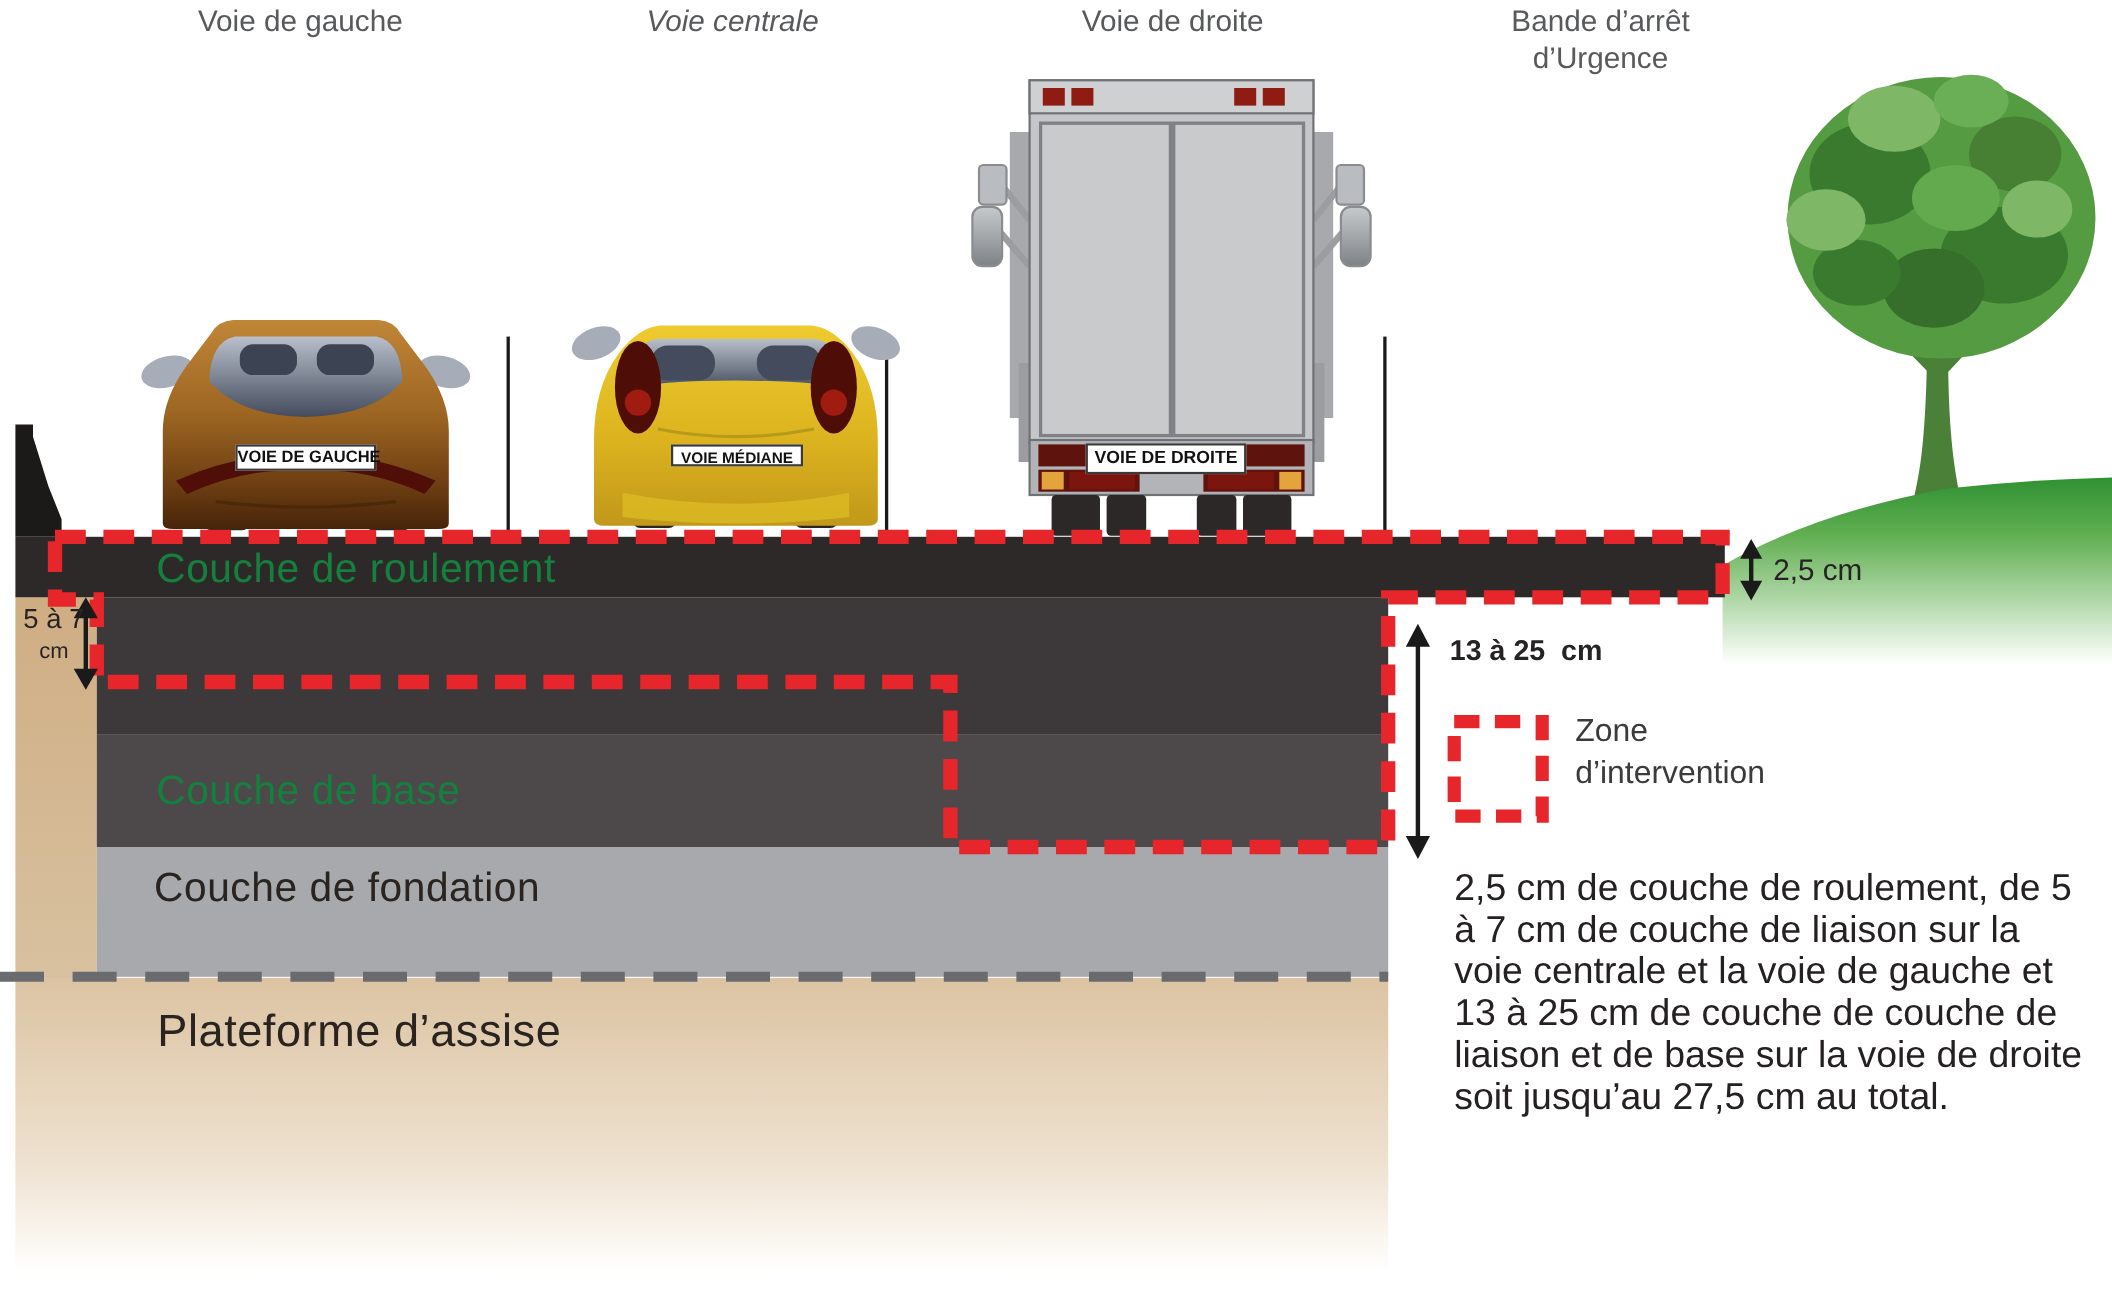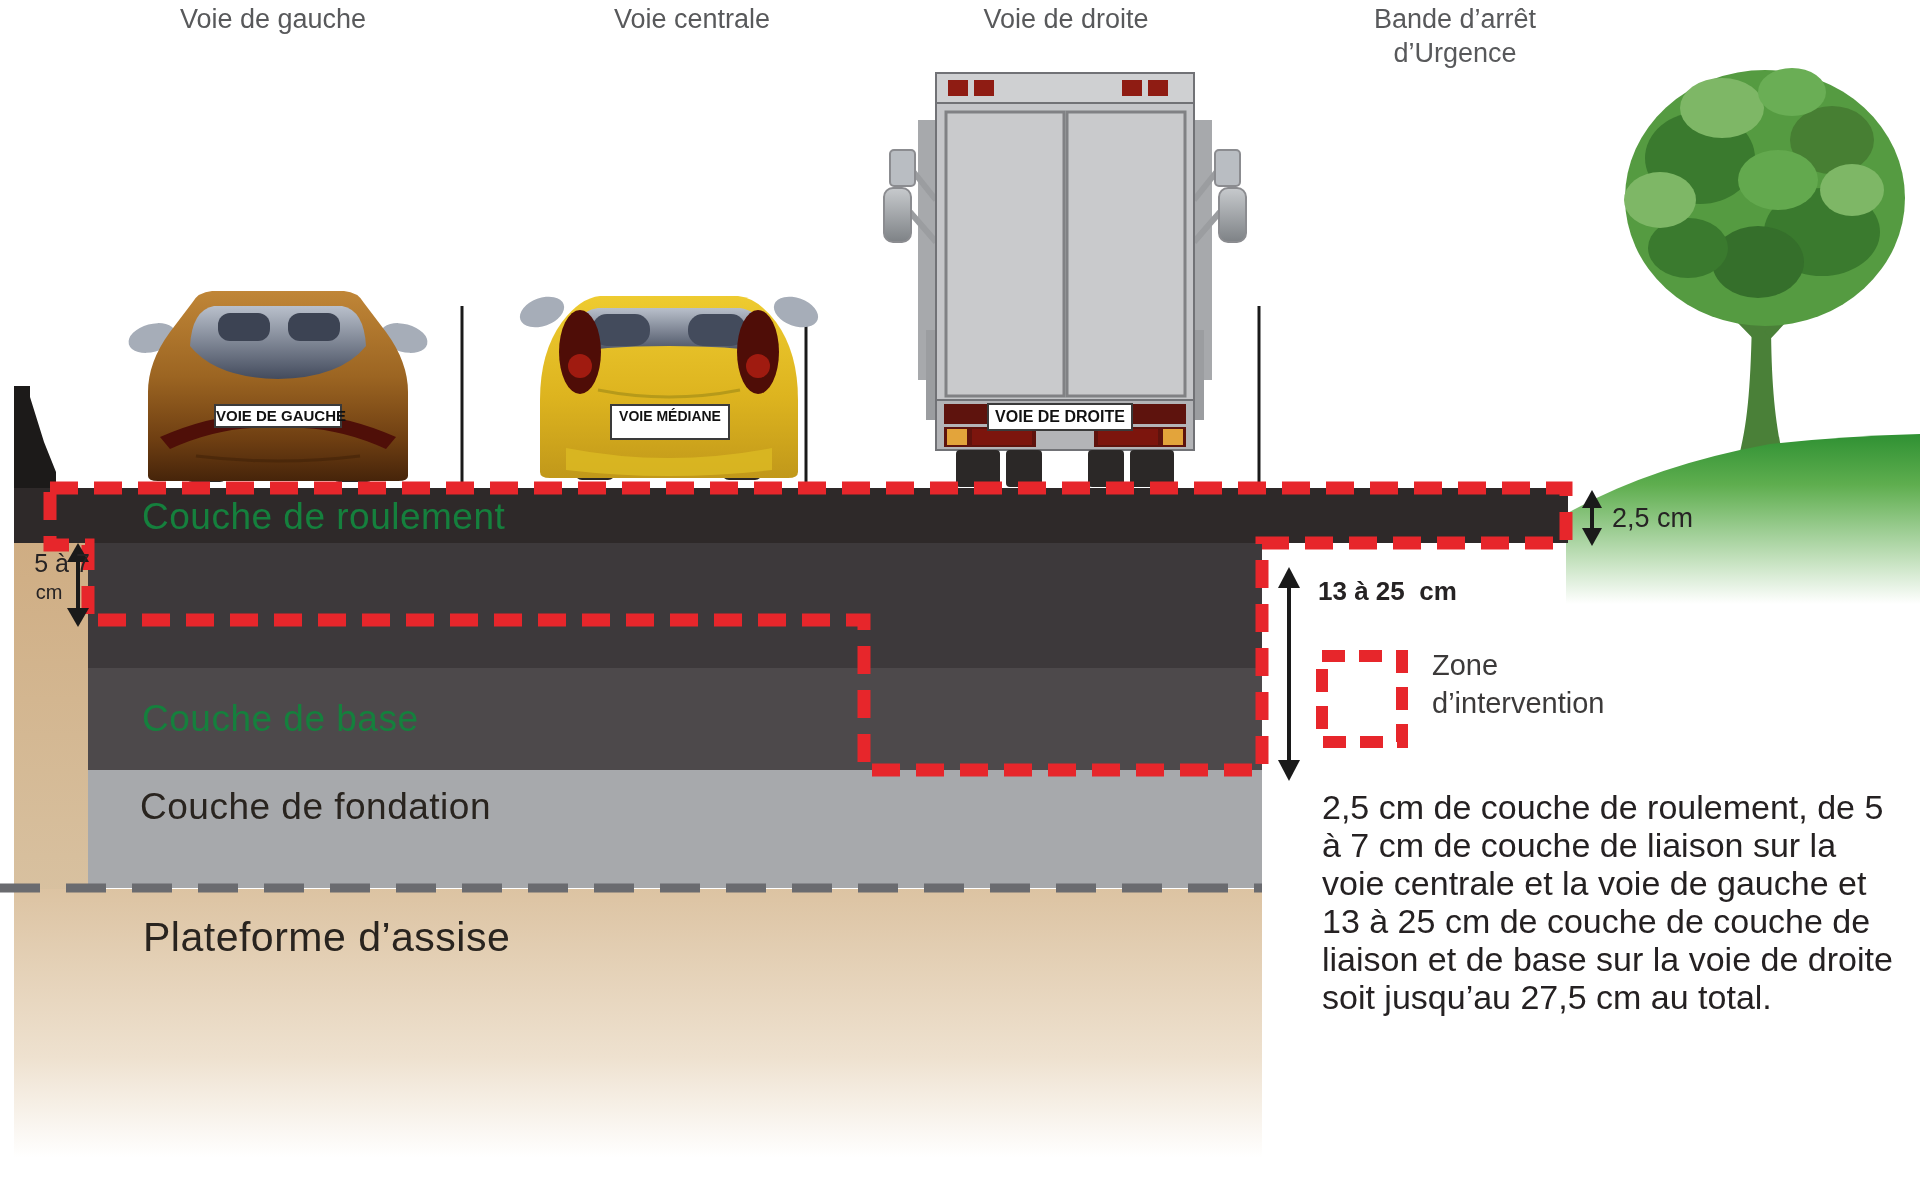--- a/index.html
+++ b/index.html
@@ -182,37 +182,37 @@
       </g>
       <g>
         <line x1="1289" y1="585" x2="1289" y2="763"></line>
         <polygon points="1289,567 1278,588 1300,588" stroke="none"></polygon>
         <polygon points="1289,781 1278,760 1300,760" stroke="none"></polygon>
       </g>
     </g>
   </svg>
 
   <div class="abs lane-label" style="left:143px;top:2px;">Voie de gauche</div>
-  <div class="abs lane-label" style="left:562px;top:2px;">Voie centrale</div>
+  <div class="abs lane-label" style="left:536px;top:2px;font-style:italic;">Voie centrale</div>
   <div class="abs lane-label" style="left:936px;top:2px;">Voie de droite</div>
   <div class="abs lane-label" style="left:1325px;top:2px;">
     <div>Bande d’arrêt</div>
     <div>d’Urgence</div>
   </div>
 
   <div class="abs plate" style="left:214px;top:404px;width:128px;height:24px;font-size:15px;line-height:20px;">VOIE DE GAUCHE</div>
-  <div class="abs plate" style="left:610px;top:404px;width:120px;height:36px;font-size:14px;line-height:20px;">VOIE MÉDIANE</div>
+  <div class="abs plate" style="left:610px;top:404px;width:120px;height:20px;font-size:14px;line-height:20px;">VOIE MÉDIANE</div>
   <div class="abs plate" style="left:987px;top:403px;width:146px;height:28px;font-size:16px;line-height:24px;">VOIE DE DROITE</div>
 
   <div class="abs layer-label" style="left:142px;top:496px;">Couche de roulement</div>
   <div class="abs layer-label" style="left:142px;top:698px;">Couche de base</div>
   <div class="abs layer-label dark" style="left:140px;top:786px;">Couche de fondation</div>
   <div class="abs layer-label dark" style="left:143px;top:914px;font-size:41px;">Plateforme d’assise</div>
 
-  <div class="abs dim" style="left:20px;top:549px;width:58px;text-align:center;font-size:25px;margin-left:13px;">5 à 7</div>
+  <div class="abs dim" style="left:20px;top:549px;width:58px;text-align:center;font-size:25px;">5 à 7</div>
   <div class="abs dim" style="left:20px;top:581px;width:58px;text-align:center;font-size:20px;">cm</div>
   <div class="abs dim" style="left:1612px;top:503px;font-size:27px;">2,5 cm</div>
   <div class="abs dim" style="left:1318px;top:576px;font-size:26px;font-weight:bold;">13 à 25  cm</div>
 
   <div class="abs legend-text" style="left:1432px;top:649px;">Zone</div>
   <div class="abs legend-text" style="left:1432px;top:687px;">d’intervention</div>
 
   <div class="abs note" style="left:1322px;top:788px;width:582px;">2,5 cm de couche de roulement, de 5 à 7 cm de couche de liaison sur la voie centrale et la voie de gauche et 13 à 25 cm de couche de couche de liaison et de base sur la voie de droite soit jusqu’au 27,5 cm au total.</div>
 
 </div>

